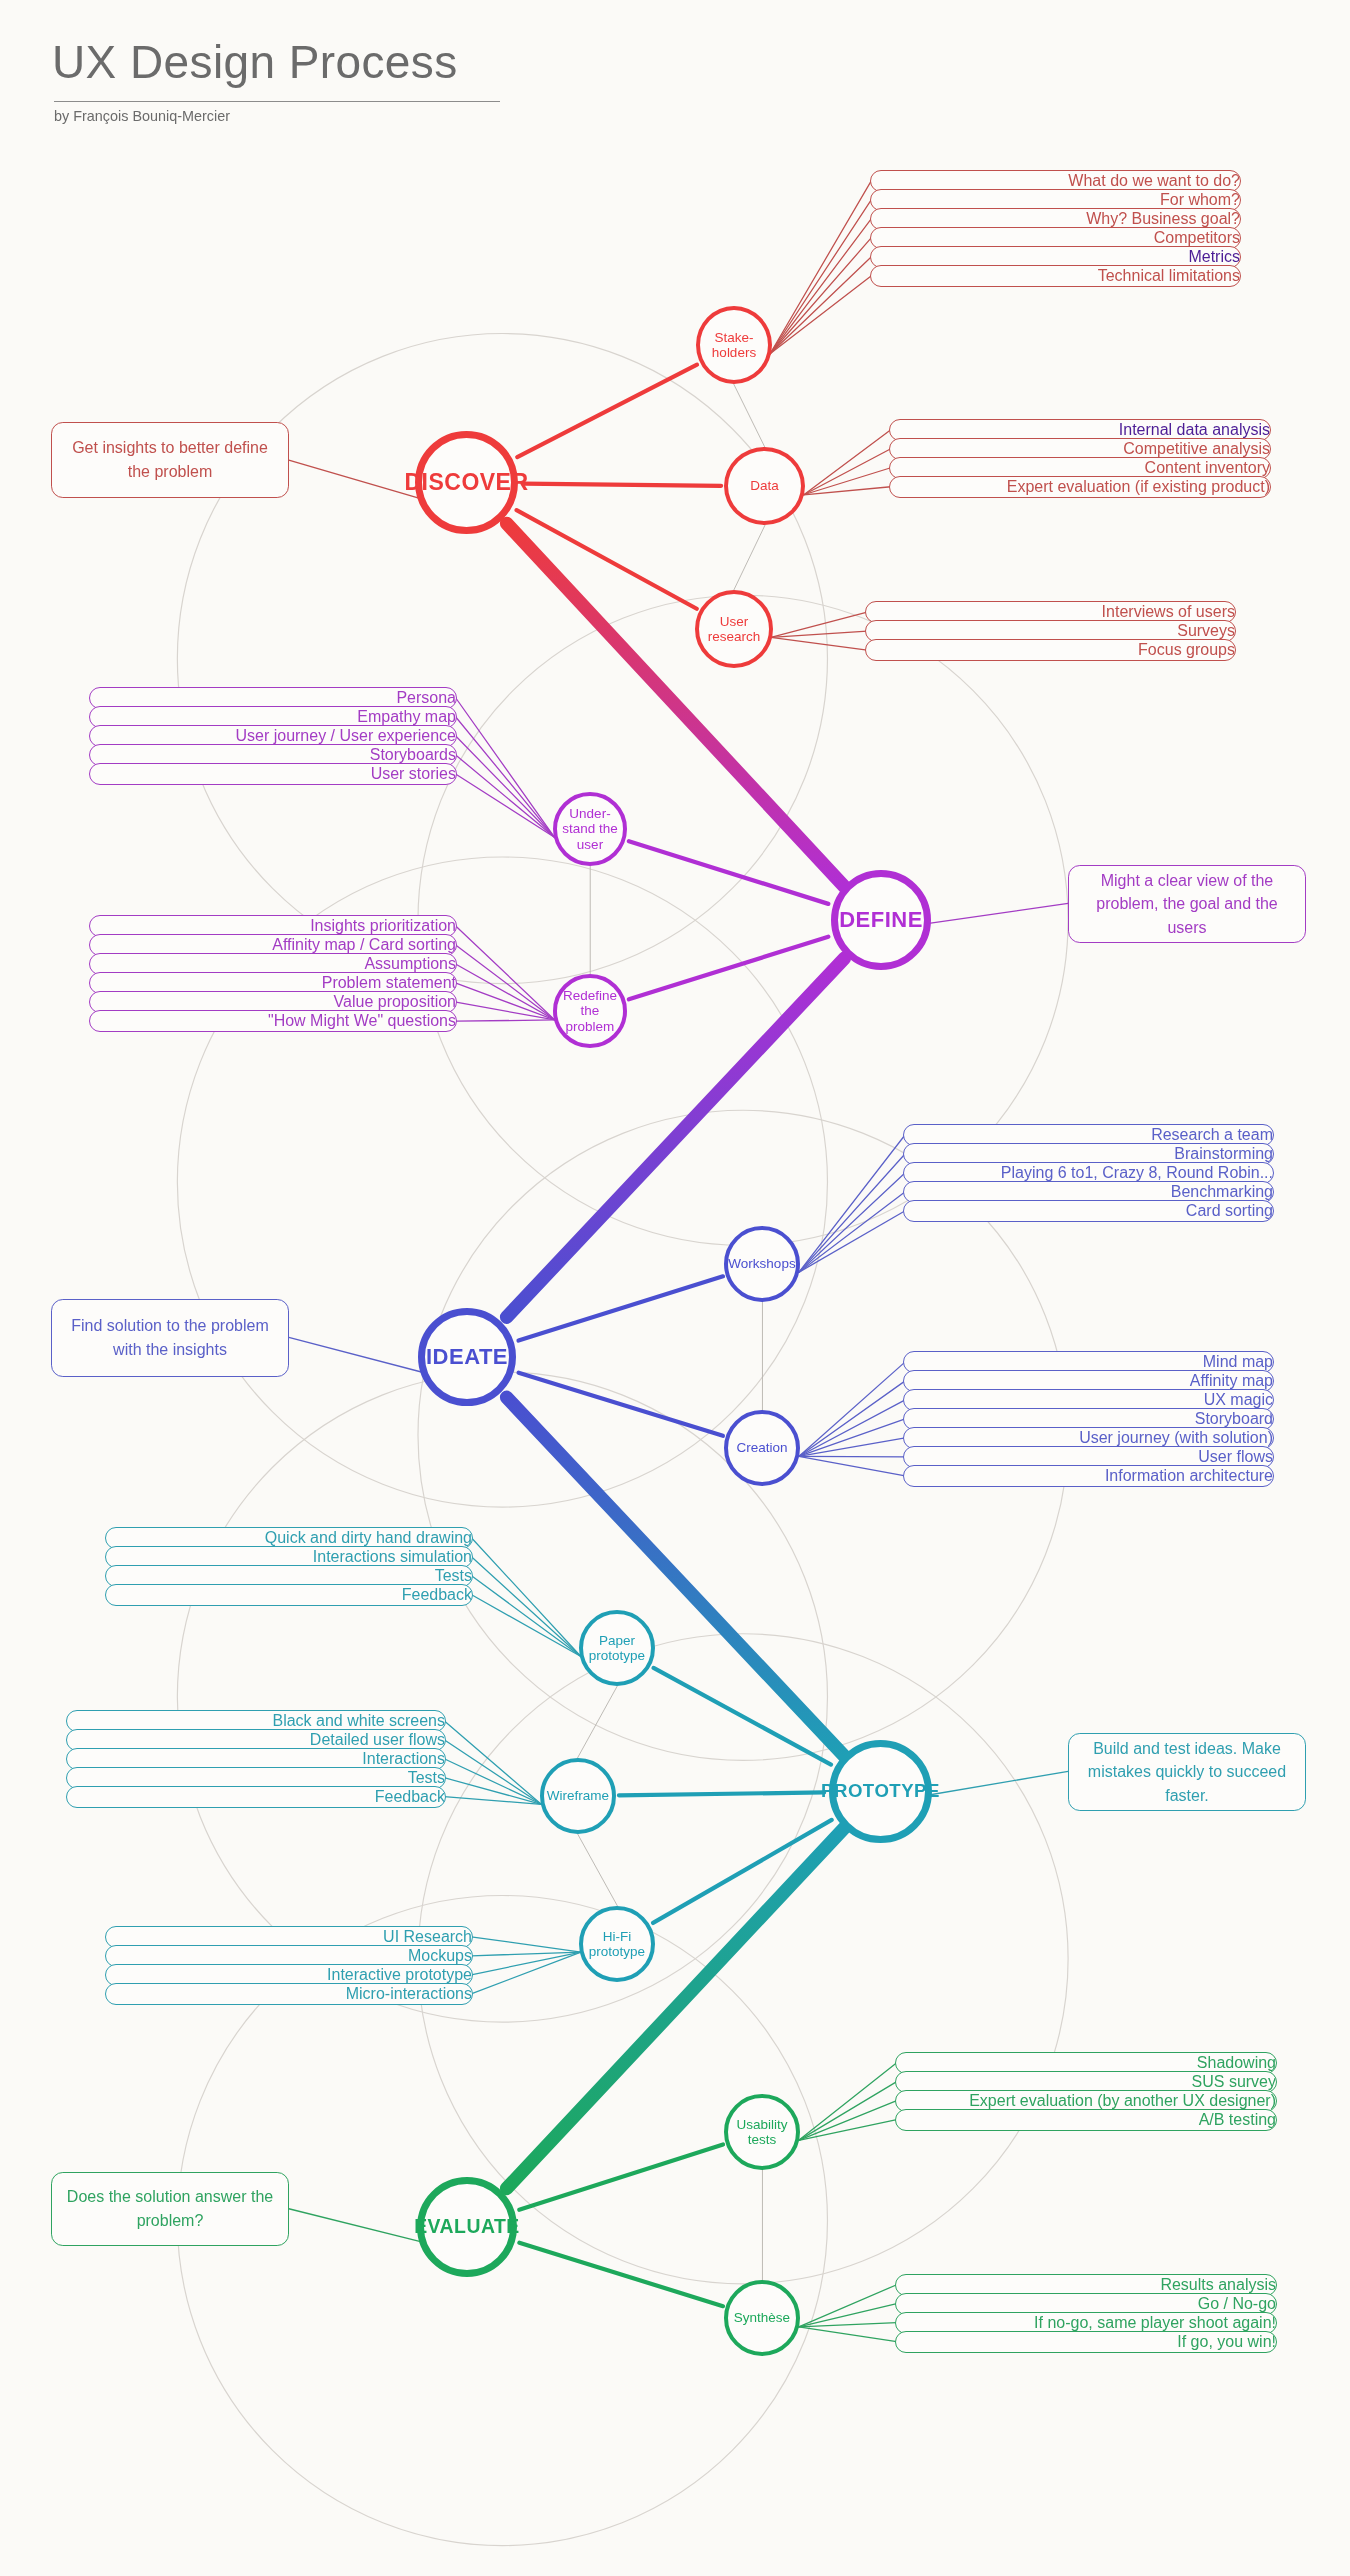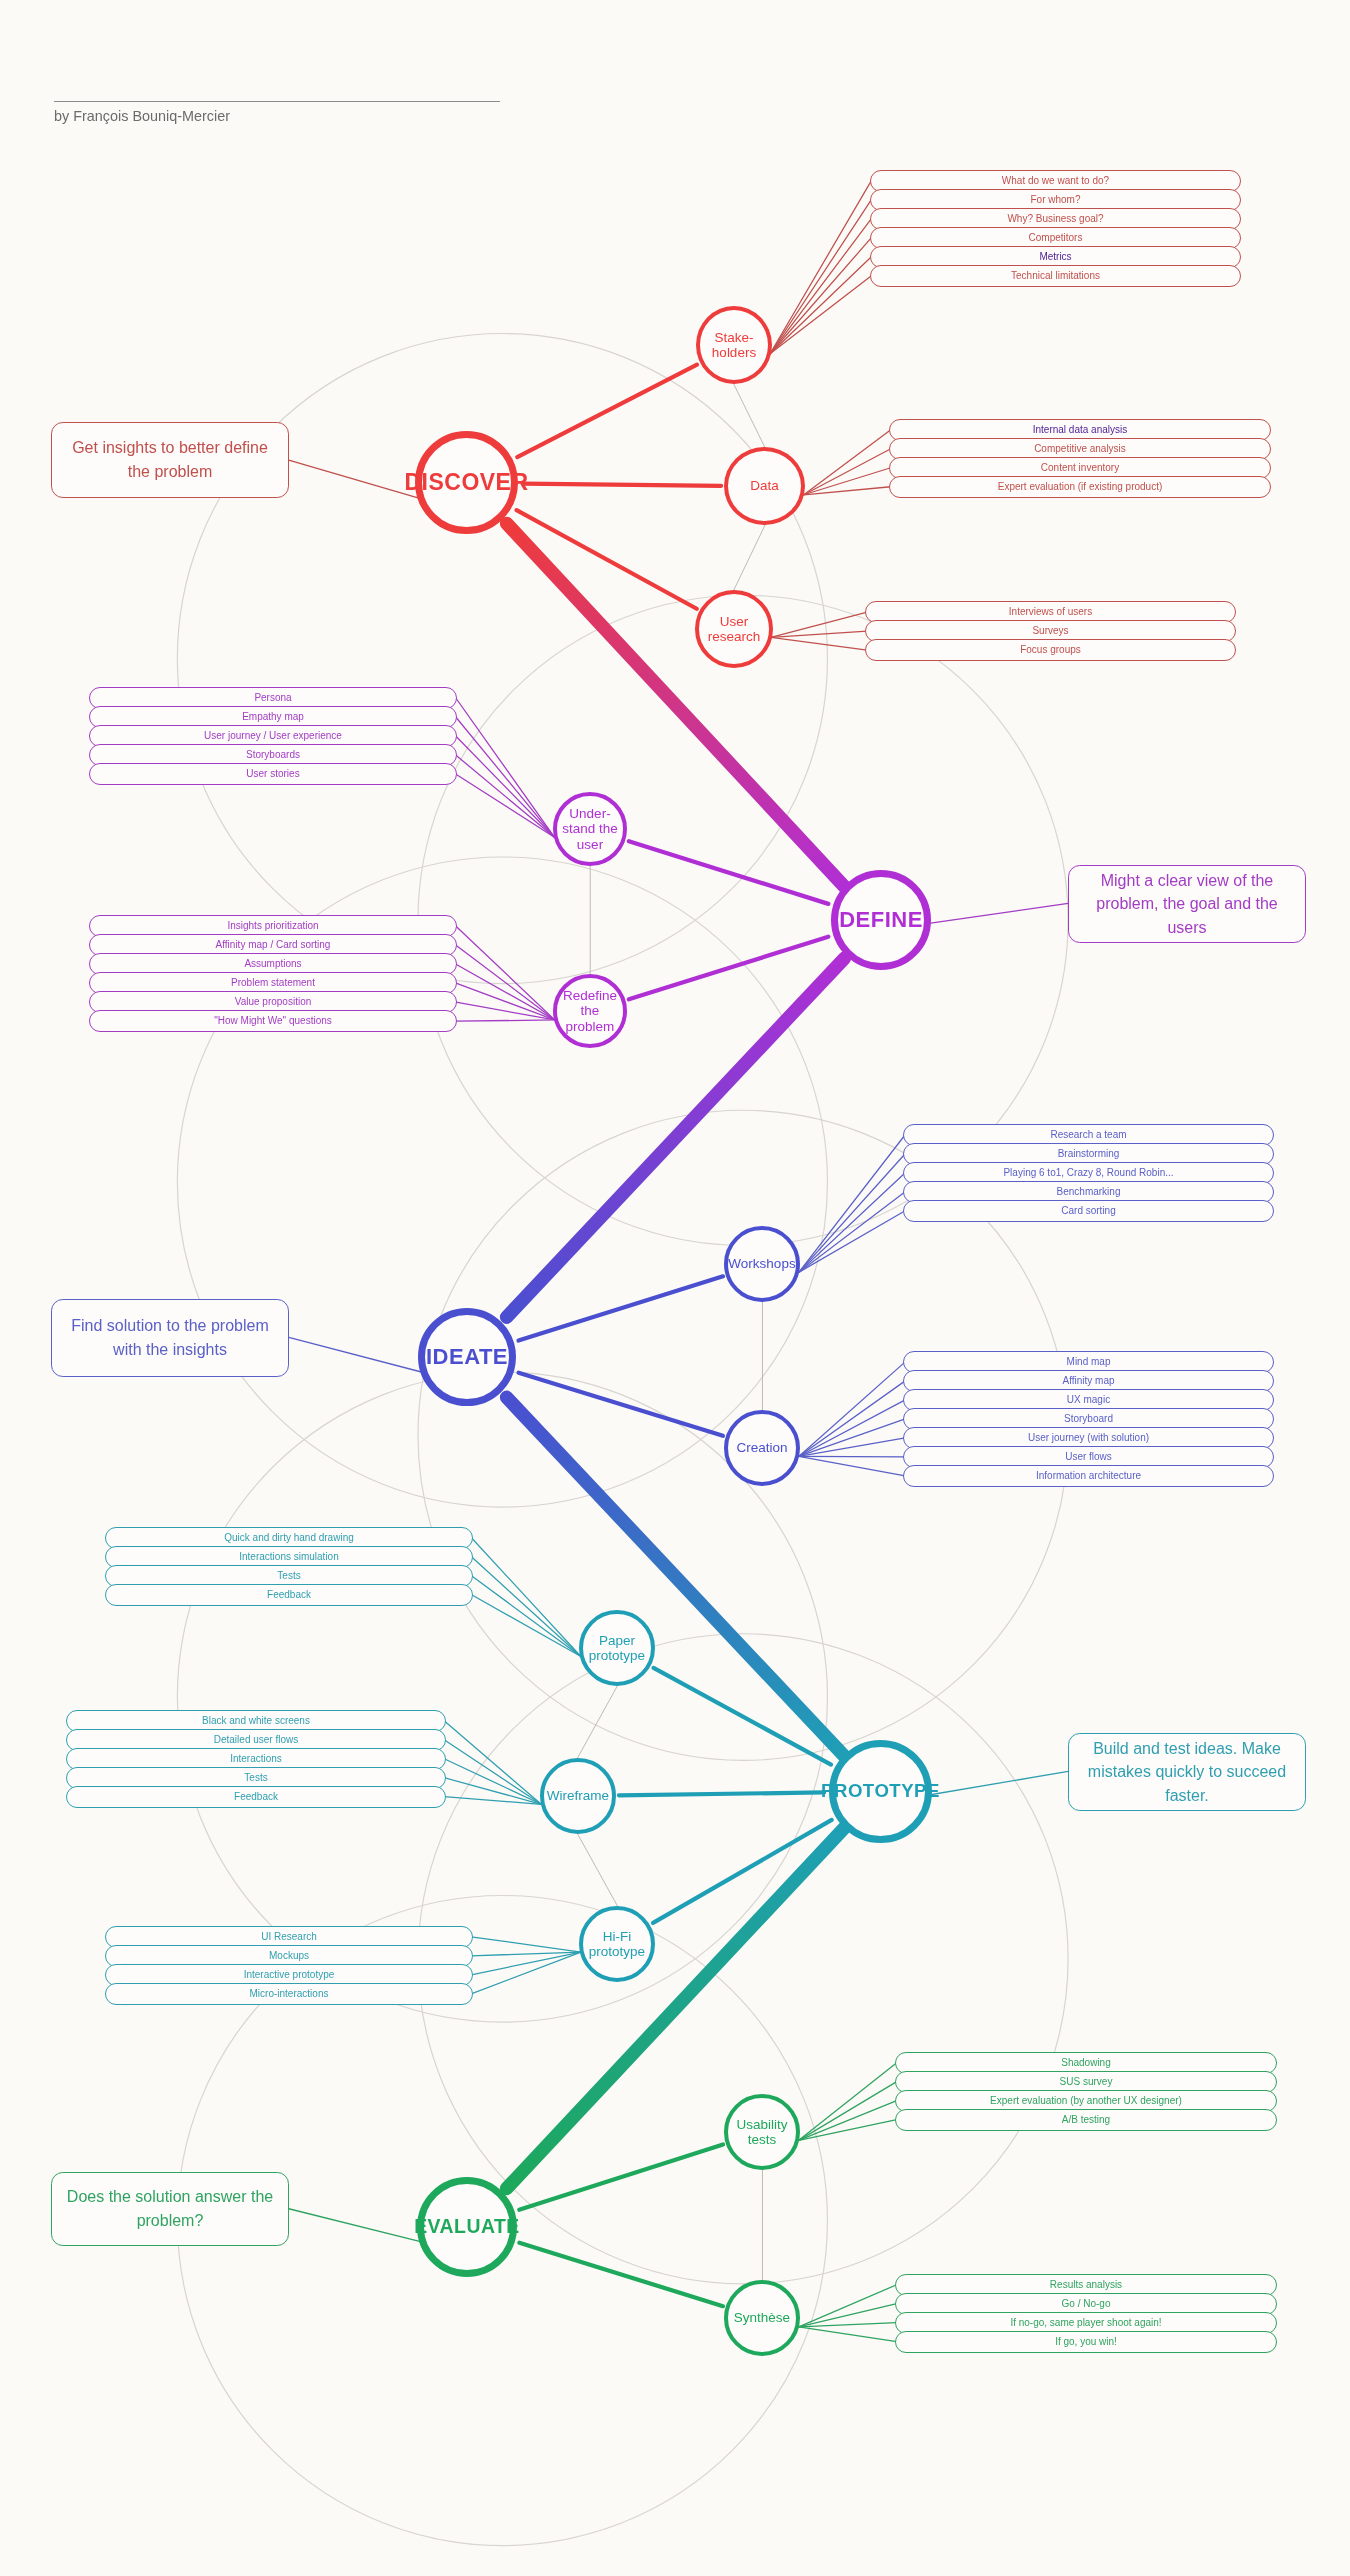--- a/index.html
+++ b/index.html
@@ -14,21 +14,21 @@
   .hdr-title{
     position:absolute;left:52px;top:35px;font-size:46px;color:#6b6b6b;
     font-weight:400;letter-spacing:0.4px;
   }
   .hdr-rule{position:absolute;left:54px;top:101px;width:446px;height:0.8px;background:#8c8c8c;}
   .hdr-sub{position:absolute;left:54px;top:108px;font-size:14.4px;color:#6b6b6b;}
   
   .pill{
     position:absolute;box-sizing:border-box;height:22px;line-height:20px;
     border:1.4px solid #c0504d;border-radius:11.8px;background:#fdfcfa;
-    text-align:center;font-size:10px;color:#c0504d;white-space:nowrap;overflow:hidden;
+    text-align:right;font-size:16px;color:#c0504d;white-space:nowrap;overflow:hidden;
   }
   
   .callout{
     position:absolute;box-sizing:border-box;border:1.4px solid #c0504d;border-radius:11.8px;
     background:#fdfcfa;color:#c0504d;font-size:16px;line-height:23.6px;text-align:center;
     display:flex;align-items:center;justify-content:center;padding:5px 10px;
   }
   
   .node{
     position:absolute;box-sizing:border-box;border-radius:50%;
@@ -158,20 +158,21 @@
         <path d="M 946 2535 L 1062 2510.5" stroke="#2fa360" stroke-width="1.5" fill="none" stroke-linecap="round"></path>
         <path d="M 615.060099379479 2656.3272880924665 L 856.2162327754697 2731.4301982072175" stroke="#1da85b" stroke-width="5" fill="none" stroke-linecap="round"></path>
         <path d="M 946 2756 L 1062 2706" stroke="#2fa360" stroke-width="1.5" fill="none" stroke-linecap="round"></path>
         <path d="M 946 2756 L 1062 2728.5" stroke="#2fa360" stroke-width="1.5" fill="none" stroke-linecap="round"></path>
         <path d="M 946 2756 L 1062 2751" stroke="#2fa360" stroke-width="1.5" fill="none" stroke-linecap="round"></path>
         <path d="M 946 2756 L 1062 2773.5" stroke="#2fa360" stroke-width="1.5" fill="none" stroke-linecap="round"></path>
         <path d="M 903 2570 L 903 2701" stroke="#b9b5b0" stroke-width="1.1" fill="none" stroke-linecap="round"></path>
       </g>
   </svg>
 
+  <div class="hdr-title">UX Design Process</div>
   <div class="hdr-rule"></div>
   <div class="hdr-sub">by François Bouniq-Mercier</div>
 
   <div id="nodes">
       <div class="node main" style="left: 415px; top: 431px; width: 103px; height: 103px; border: 7.6px solid rgb(238, 59, 59); color: rgb(238, 59, 59); font-size: 23px;">
         <span>DISCOVER</span>
       </div>
       <div class="node sub" style="left: 696px; top: 306px; width: 76px; height: 78px; border: 4.2px solid rgb(238, 59, 59); color: rgb(238, 59, 59);">
         <span>Stake-<br>holders</span>
       </div>

